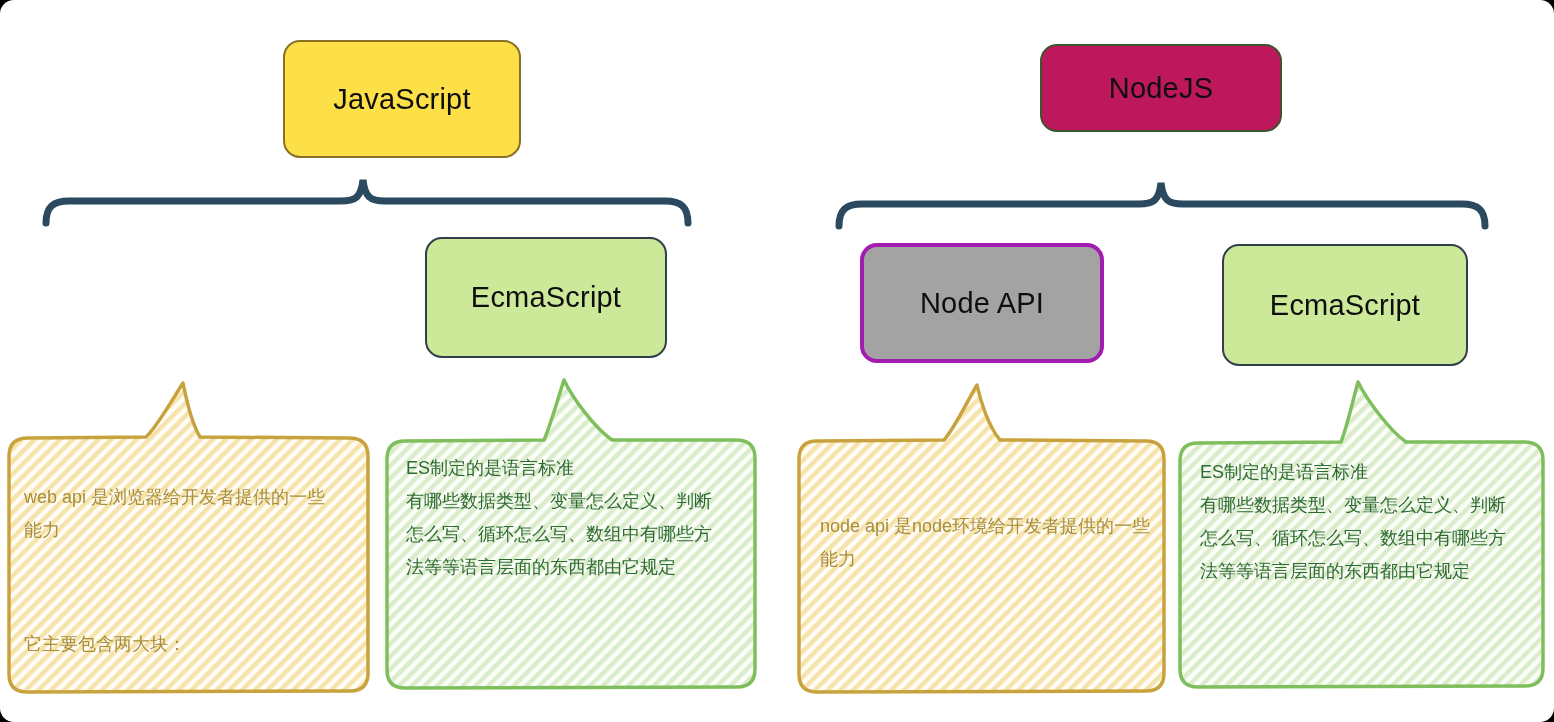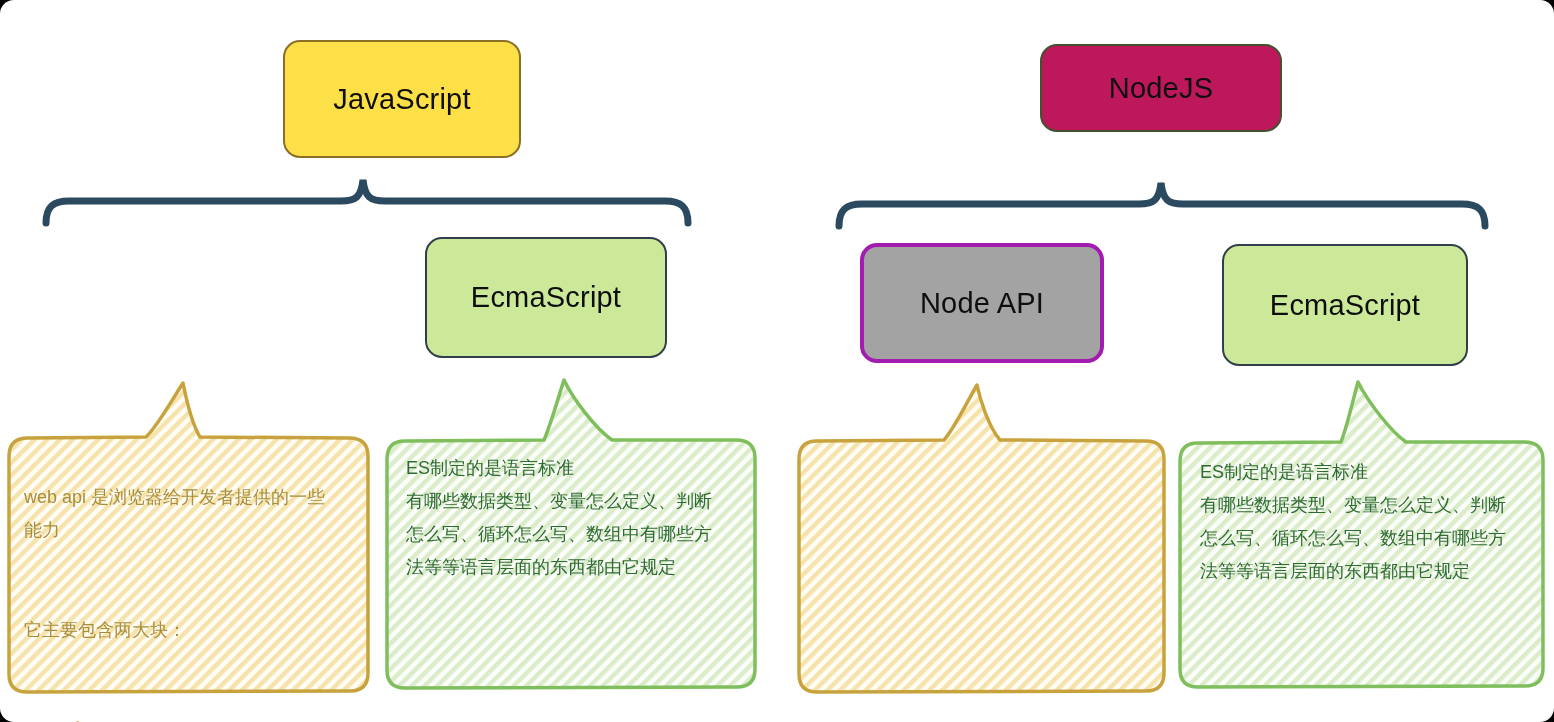--- a/index.html
+++ b/index.html
@@ -26,21 +26,21 @@
   .box-ecma-l  {left:425px; top:237px;width:242px;height:121px;background:#cce999;border:2.5px solid #323e4a;}
   .box-nodeapi {left:860px; top:243px;width:244px;height:120px;background:#a3a3a3;border:4px solid #a21caf;}
   .box-ecma-r  {left:1222px;top:244px;width:246px;height:122px;background:#cce999;border:2.5px solid #323e4a;}
   .note{
     position:absolute;
     font-size:18px;line-height:33px;
     white-space:pre-line;
     word-break:break-all;
   }
   .note p{margin:0;}
-  .note p + p{margin-top:34px;}
+  .note p + p{margin-top:48px;}
   .note-yellow{color:#a88d3b;}
   .note-green {color:#2e6b33;}
   .note-1{left:24px;  top:448px;width:314px;}
   .note-2{left:406px; top:452px;width:320px;}
   .note-3{left:820px; top:510px;width:336px;}
   .note-4{left:1200px;top:456px;width:320px;}
 </style>
 </head>
 <body>
 
@@ -90,17 +90,18 @@
 
   <div class="note note-yellow note-1">
     <p>web api 是浏览器给开发者提供的一些能力</p>
     <p>它主要包含两大块：</p>
     <p>BOM 和 DOM</p>
   </div>
 
   <div class="note note-green note-2">ES制定的是语言标准
 有哪些数据类型、变量怎么定义、判断怎么写、循环怎么写、数组中有哪些方法等等语言层面的东西都由它规定</div>
 
+  <div class="note note-yellow note-3">node api 是node环境给开发者提供的一些能力</div>
 
   <div class="note note-green note-4">ES制定的是语言标准
 有哪些数据类型、变量怎么定义、判断怎么写、循环怎么写、数组中有哪些方法等等语言层面的东西都由它规定</div>
 
 </div>
 
 </body></html>

